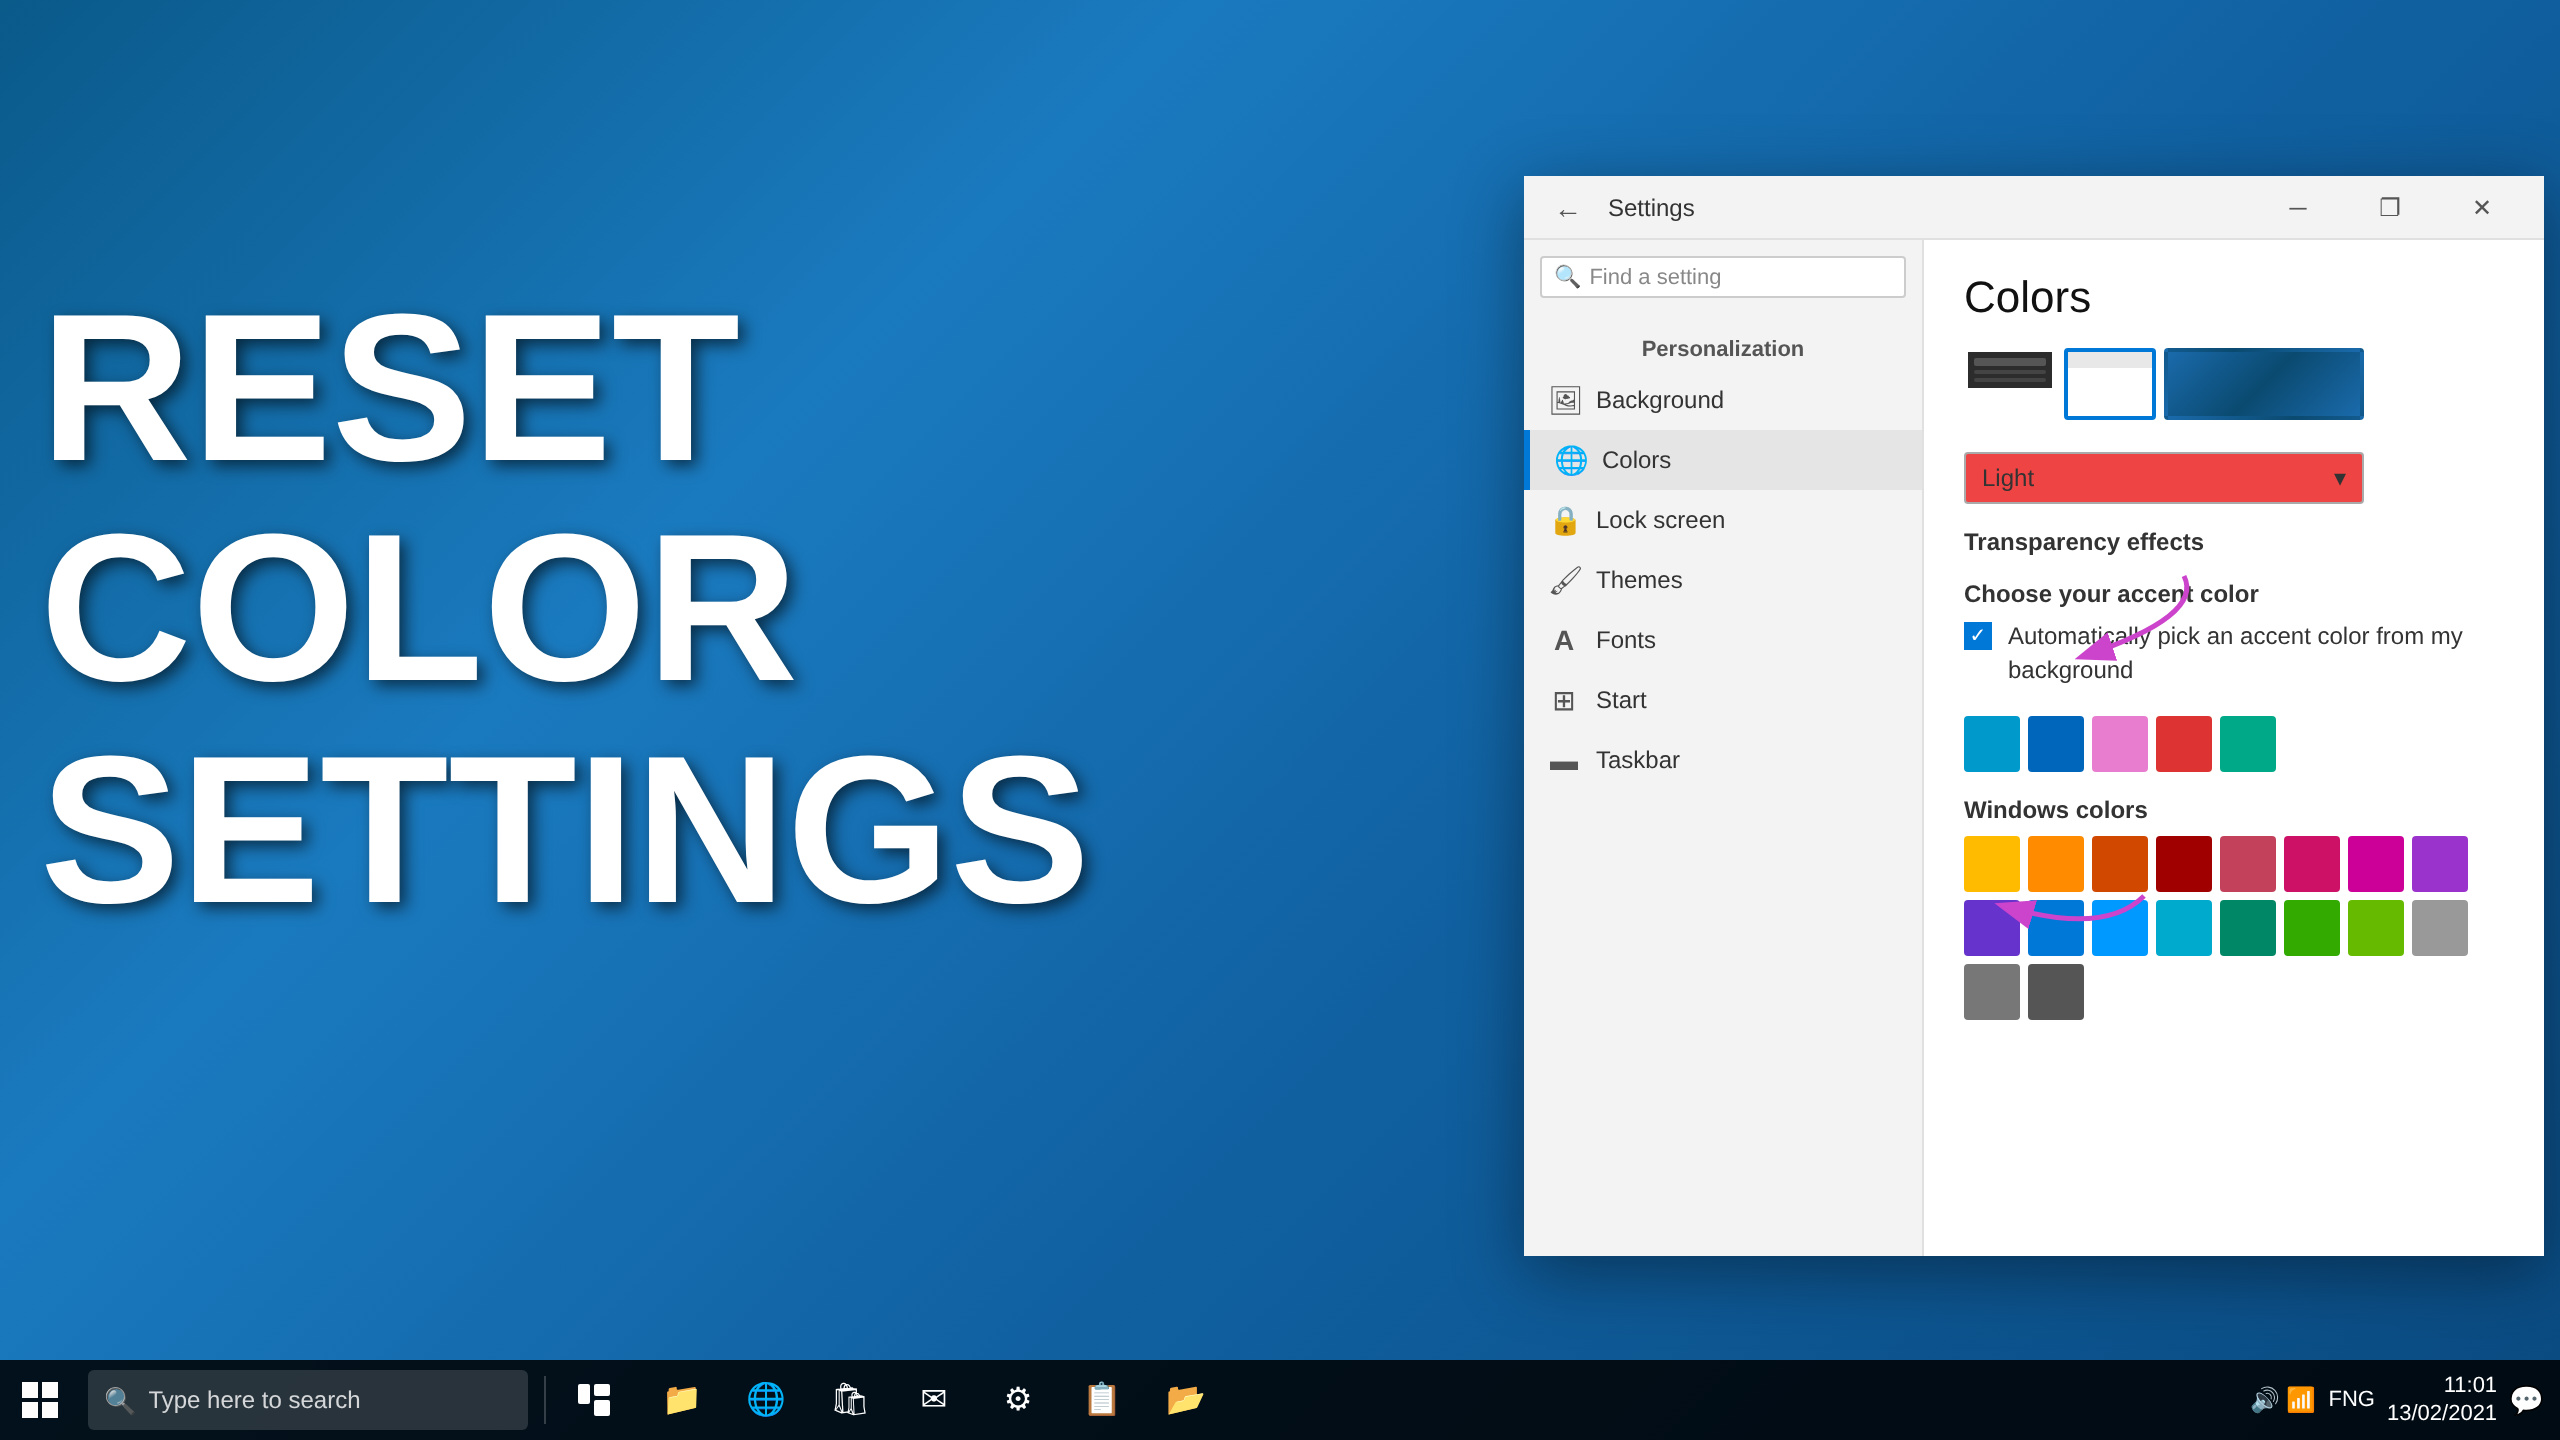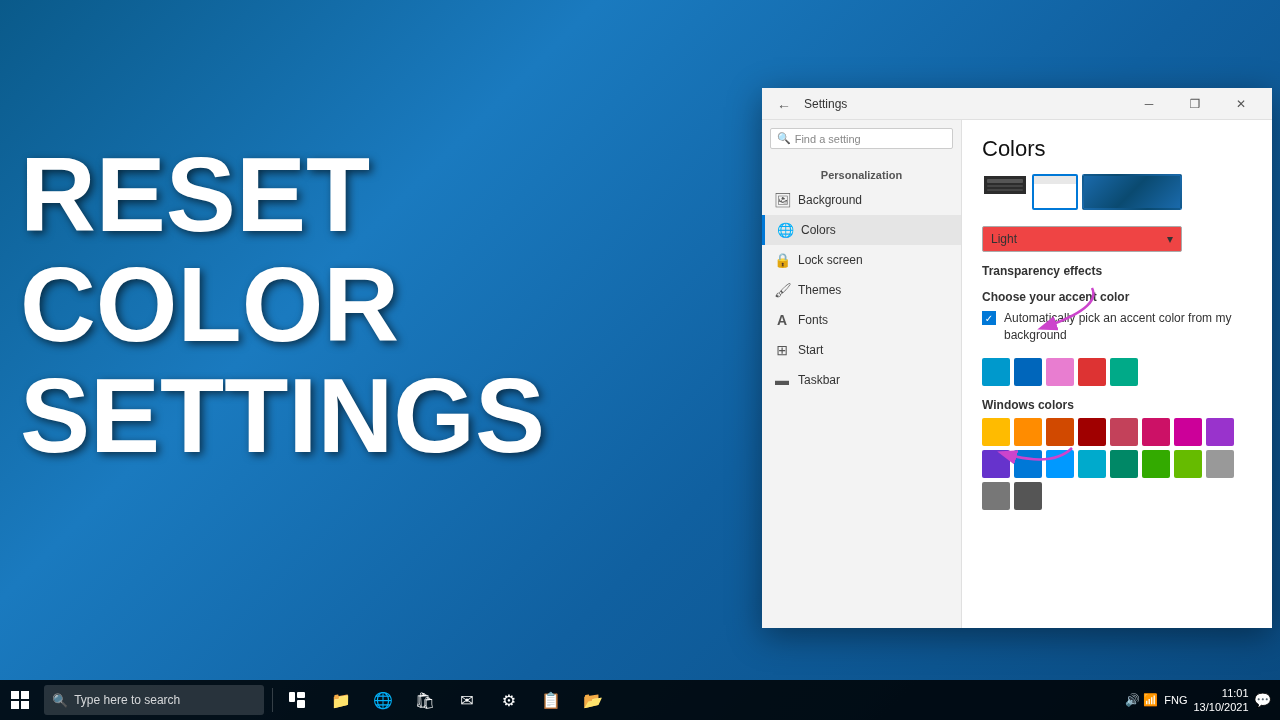--- a/index.html
+++ b/index.html
@@ -512,17 +512,17 @@
     <div class="taskbar-icon" style="font-size:16px;">✉</div>
     <div class="taskbar-icon" style="font-size:16px;">⚙</div>
     <div class="taskbar-icon" style="font-size:16px;">📋</div>
     <div class="taskbar-icon" style="font-size:16px;">📂</div>
   </div>
   <div class="taskbar-right">
     <span style="font-size:12px;">🔊 📶</span>
     <span>FNG</span>
     <div class="taskbar-time">
       <div>11:01</div>
-      <div>13/10/2021</div>
+      <div>13/02/2021</div>
     </div>
     <span style="font-size:14px;">💬</span>
   </div>
 </div>
 
 </body></html>

